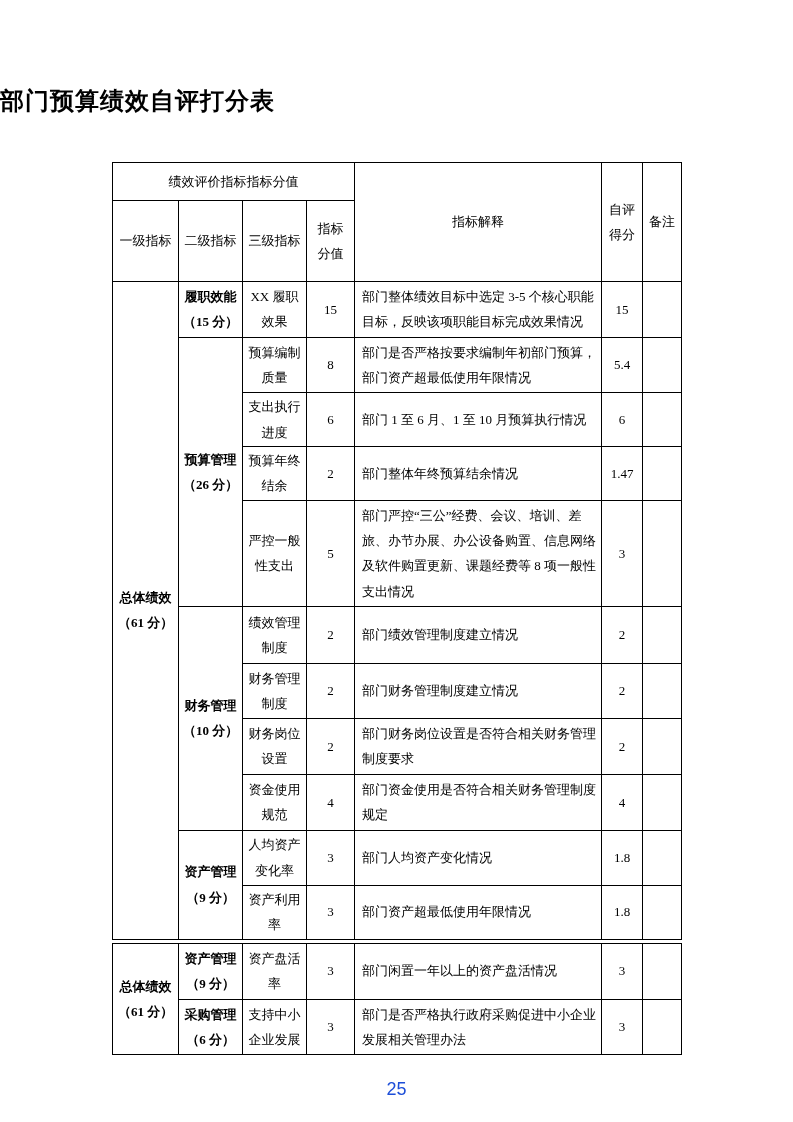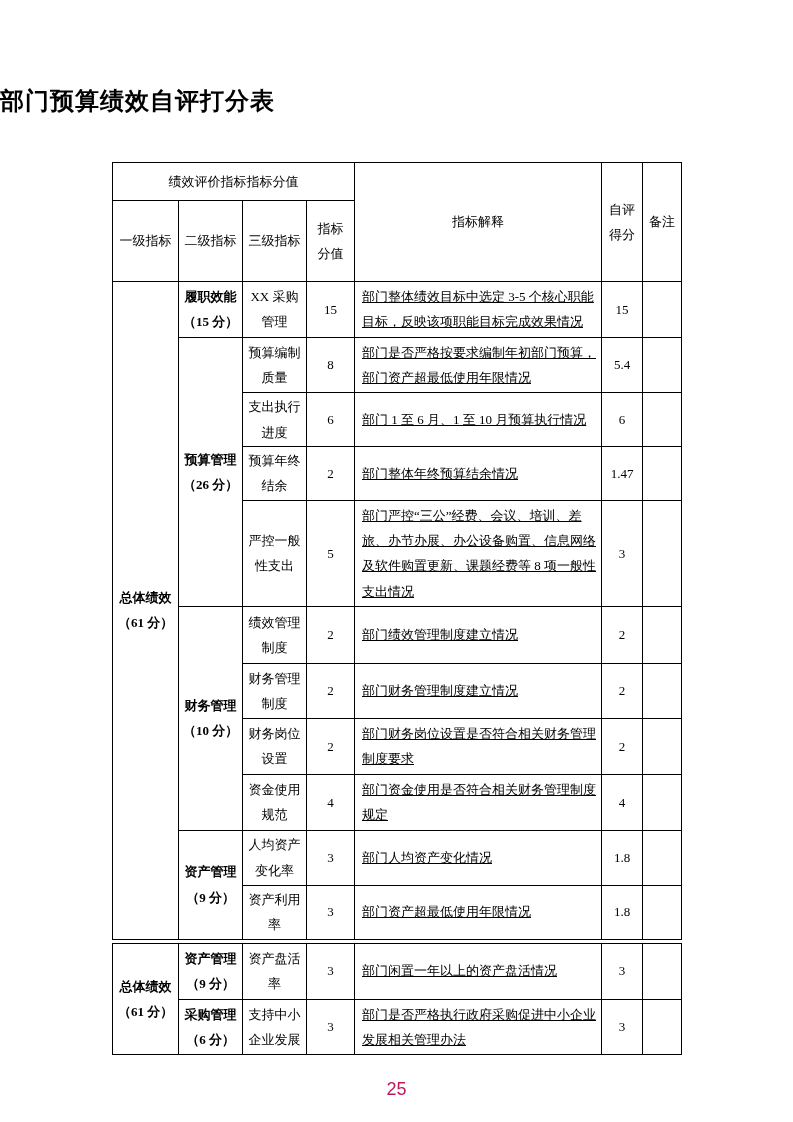--- a/index.html
+++ b/index.html
@@ -17,24 +17,24 @@
     border-collapse:collapse; table-layout:fixed; width:569px;
   }
   table.score-table + table.score-table { margin-top:3px; }
   .score-table th, .score-table td {
     border:1px solid #000; font-weight:normal; font-size:13px;
     line-height:1.95; text-align:center; vertical-align:middle;
     padding:1px 1px; word-break:break-all; overflow:hidden;
   }
   .score-table th { font-weight:normal; }
   td.l1, td.l2 { font-weight:bold;font-family:Liberation Serif, serif; }
-  td.explain { text-align:left; padding:2px 5px 2px 7px;text-decoration:underline; }
+  td.explain { text-align:left; padding:2px 5px 2px 7px; }
   .prewrap { white-space:pre-line; }
   .pagenum {
-    text-align:center; margin-top:24px; font-size:18px; color:#be185d;
+    text-align:center; margin-top:24px; font-size:18px; color:#1d4ed8;
     font-family:"Liberation Sans","DejaVu Sans",sans-serif;
   }
 </style>
 </head>
 <body>
 
 <div class="page">
 
   <h1 class="doc-title">部门预算绩效自评打分表</h1>
 
@@ -63,21 +63,21 @@
           <th>二级指标</th>
           <th>三级指标</th>
           <th class="prewrap">指标
 分值</th>
         </tr>
       </thead>
       <tbody>
         <tr style="height:53px">
           <td class="l1" rowspan="11">总体绩效（61 分）</td>
           <td class="l2">履职效能（15 分）</td>
-          <td class="l3">XX 采购管理</td>
+          <td class="l3">XX 履职效果</td>
           <td>15</td>
           <td class="explain">部门整体绩效目标中选定 3-5 个核心职能目标，反映该项职能目标完成效果情况</td>
           <td>15</td>
           <td></td>
         </tr>
         <tr style="height:54px">
           <td class="l2" rowspan="4">预算管理（26 分）</td>
           <td class="l3">预算编制质量</td>
           <td>8</td>
           <td class="explain">部门是否严格按要求编制年初部门预算，部门资产超最低使用年限情况</td>

